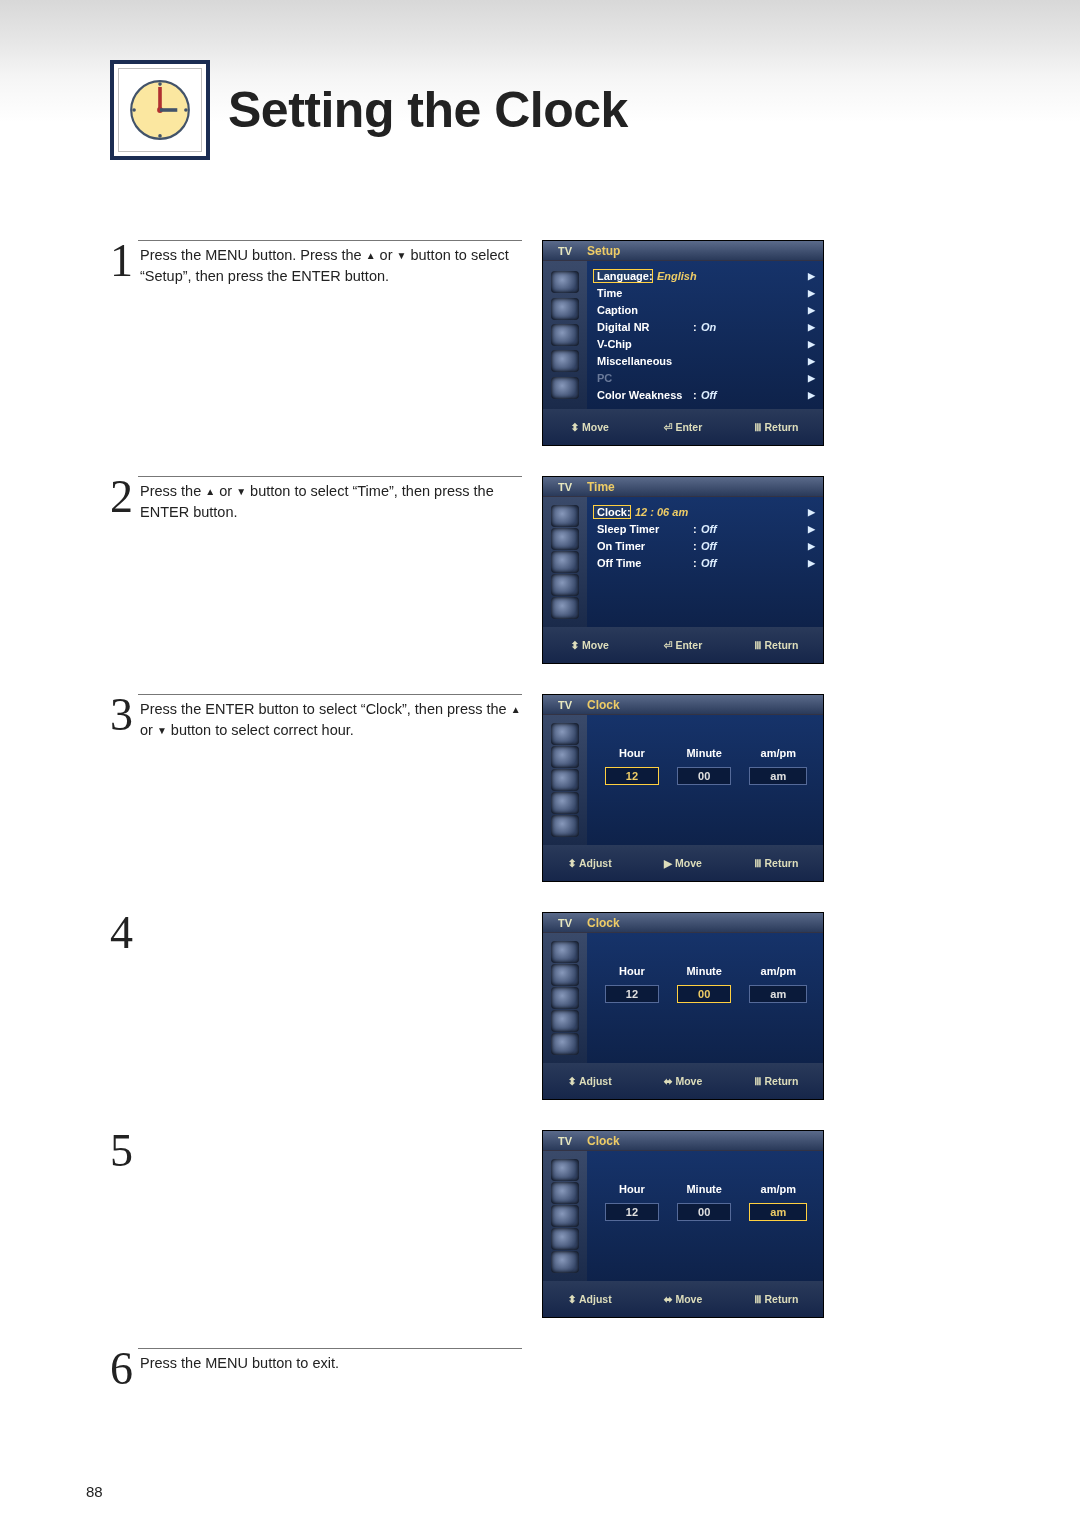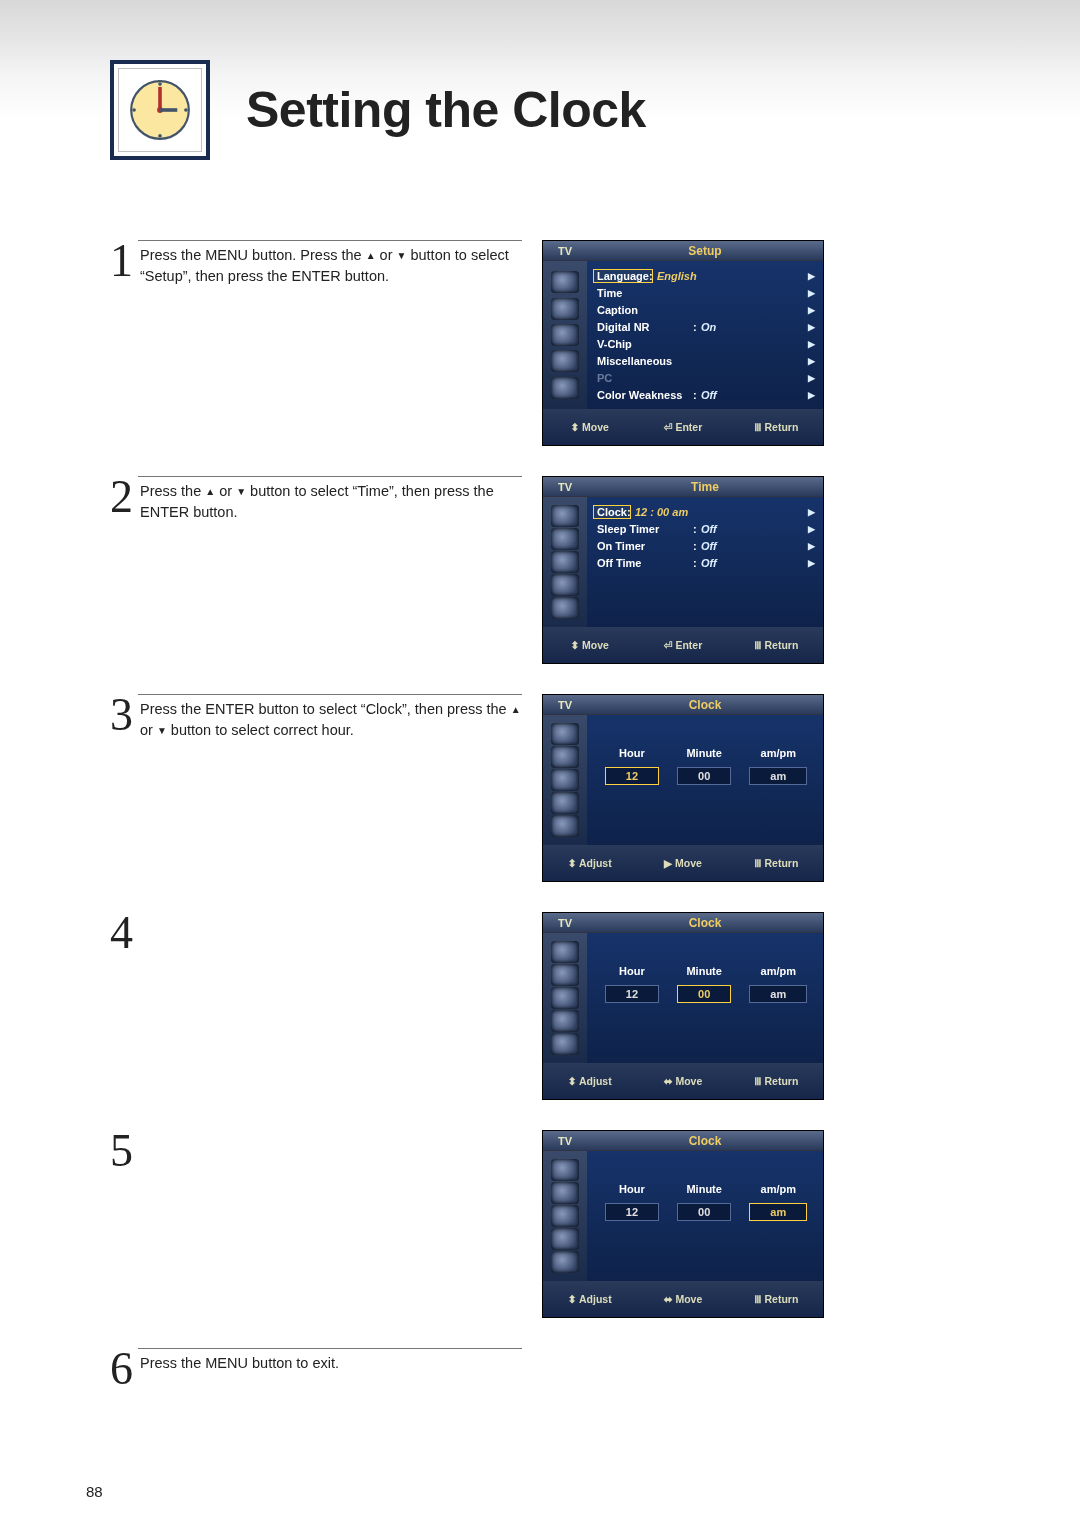--- a/index.html
+++ b/index.html
@@ -13,21 +13,21 @@
     position: relative;
   }
   .sheet {
     position: absolute;
     left: 0; top: 0;
     width: 1080px; height: 1528px;
     padding: 60px 108px 40px 110px;
   }
 
   
-  .hdr { display: flex; align-items: center; gap: 36px; margin-bottom: 80px; }
+  .hdr { display: flex; align-items: center; gap: 18px; margin-bottom: 80px; }
   .hdr-icon {
     width: 100px; height: 100px;
     border: 4px solid #1a2c52;
     background: #fff;
     display: flex; align-items: center; justify-content: center;
     box-shadow: inset 0 0 0 4px #fff, inset 0 0 0 5px #c0c0c0;
   }
   .hdr-icon svg { width: 72px; height: 72px; }
   .hdr-title {
     font-size: 50px;
@@ -82,21 +82,21 @@
   }
   .osd-hdr-l {
     width: 44px;
     text-align: center;
     line-height: 20px;
     font-size: 11px;
     color: #e8e8c0;
   }
   .osd-hdr-r {
     flex: 1;
-    text-align: center;
+    text-align: left;
     line-height: 20px;
     font-size: 12px;
     color: #eecc66;
   }
   .osd-body { display: flex; min-height: 130px; }
   .osd-side {
     width: 44px;
     background: linear-gradient(to bottom, #3a4a6a, #1a2a4a);
     display: flex; flex-direction: column; align-items: center; justify-content: space-around;
     padding: 8px 0;
@@ -280,21 +280,21 @@
             <div class="sicon"></div>
             <div class="sicon"></div>
             <div class="sicon"></div>
             <div class="sicon"></div>
             <div class="sicon"></div>
           </div>
           <div class="osd-main" id="osd2rows">
               <div class="mitem">
                 <span class="hl"><span class="lbl">Clock</span></span>
                 <span class="sep">:</span>
-                <span class="val hlval">12 : 00 am</span>
+                <span class="val hlval">12 : 06 am</span>
                 <span class="arr">▶</span>
               </div>
               <div class="mitem">
                 <span class="lbl">Sleep Timer</span>
                 <span class="sep">:</span>
                 <span class="val">Off</span>
                 <span class="arr">▶</span>
               </div>
               <div class="mitem">
                 <span class="lbl">On Timer</span>

